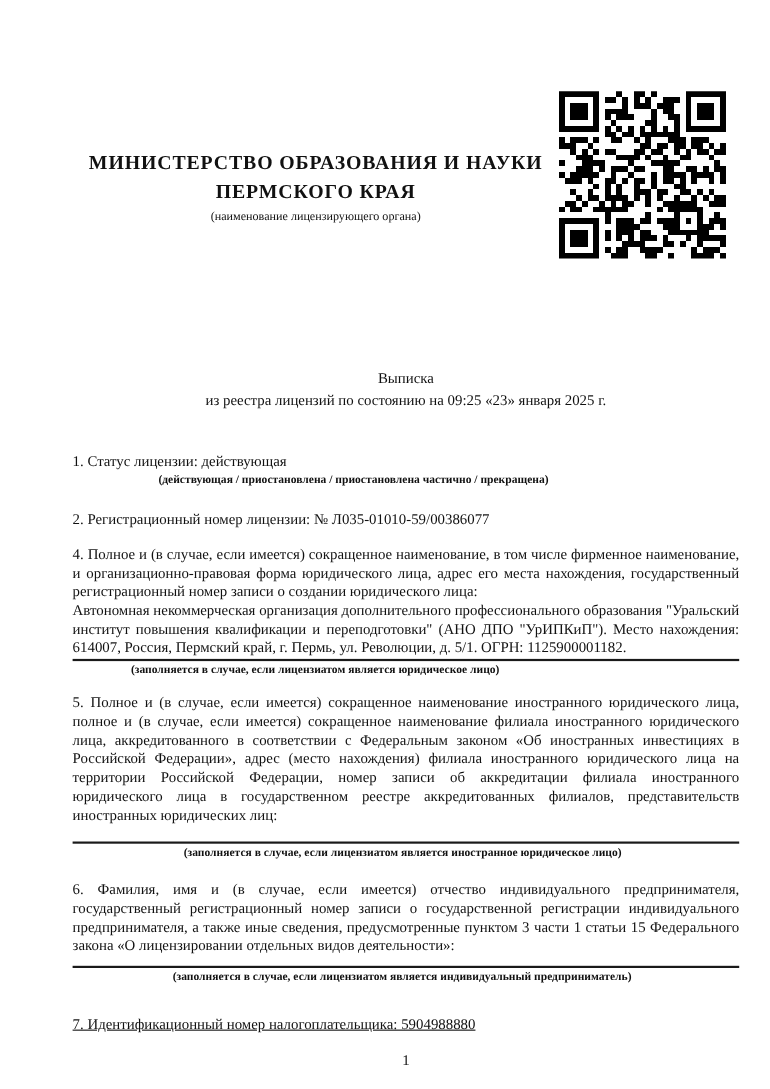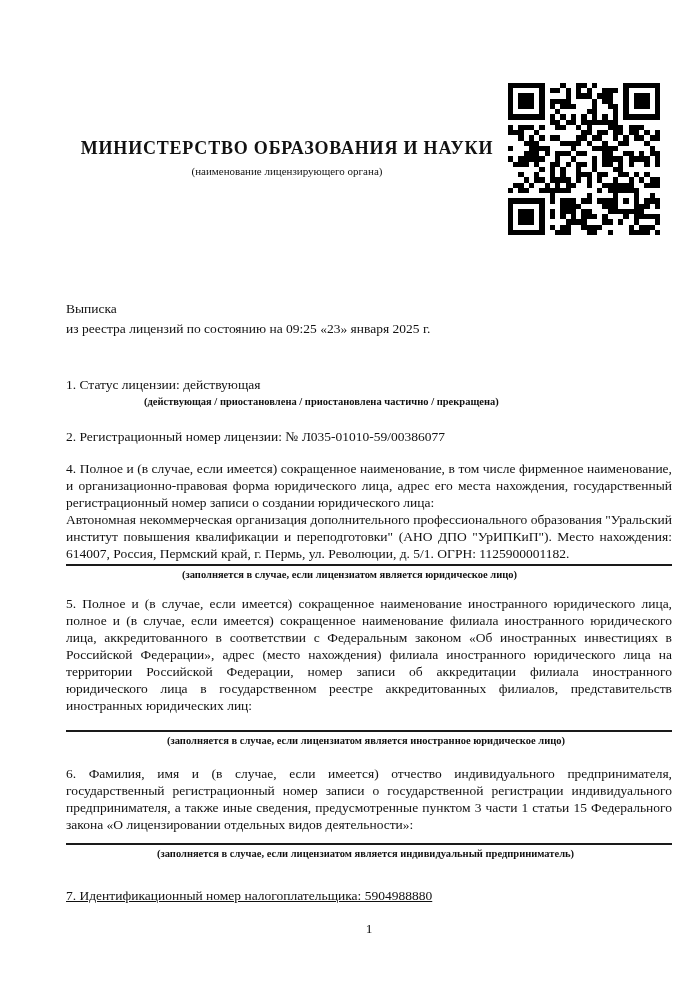--- a/index.html
+++ b/index.html
@@ -24,26 +24,26 @@
   
   .header-row { display: flex; align-items: flex-start; height: 152px; }
   .header-text { flex: 1; text-align: center; padding-top: 52px; }
   .ministry-line {
     font-size: 18px; line-height: 26px; font-weight: bold;
     letter-spacing: 0.8px;
   }
   .ministry-caption { font-size: 11px; line-height: 13px; margin-top: 4px; letter-spacing: 0; }
   .qr { width: 152px; height: 152px; margin-right: 12px; flex: 0 0 auto; }
   
-  .doc-title { margin-top: 64px; line-height: 20px; font-family: Liberation Serif, serif; }
+  .doc-title { margin-top: 99px; text-align: center; line-height: 20px; font-family: Liberation Serif, serif; }
   
   .para { text-align: justify; }
   .caption { font-size: 10.5px; line-height: 13px; margin-top: 2px; font-weight: bold; }
   .cap1 { margin-left: 78px; }
-  .cap4 { margin-left: 116px; }
+  .cap4 { margin-left: 53px; }
   .cap5 { margin-left: 101px; }
   .cap6 { margin-left: 91px; }
   .rule { height: 2px; background: var(--rule); }
   .item1 { margin-top: 37px; }
   .item2 { margin-top: 20px; }
   .item3 { margin-top: 18px; }
   .item4 { margin-top: 15px; }
   .rule4 { margin-top: 2px; }
   .item5 { margin-top: 14px; }
   .rule5 { margin-top: 16px; }
@@ -53,20 +53,21 @@
   .page-num { margin-top: 16px; text-align: center; }
 </style>
 </head>
 <body>
 
 <div class="page">
 
   <div class="header-row">
     <div class="header-text">
       <div class="ministry-line">МИНИСТЕРСТВО ОБРАЗОВАНИЯ И НАУКИ</div>
+      <div class="ministry-line">ПЕРМСКОГО КРАЯ</div>
       <div class="ministry-caption">(наименование лицензирующего органа)</div>
     </div>
     <svg id="qr-svg" class="qr" viewBox="0 0 29 29" shape-rendering="crispEdges" fill="#000000">
         <rect x="0" y="0" width="1" height="1"></rect>
         <rect x="1" y="0" width="1" height="1"></rect>
         <rect x="2" y="0" width="1" height="1"></rect>
         <rect x="3" y="0" width="1" height="1"></rect>
         <rect x="4" y="0" width="1" height="1"></rect>
         <rect x="5" y="0" width="1" height="1"></rect>
         <rect x="6" y="0" width="1" height="1"></rect>

